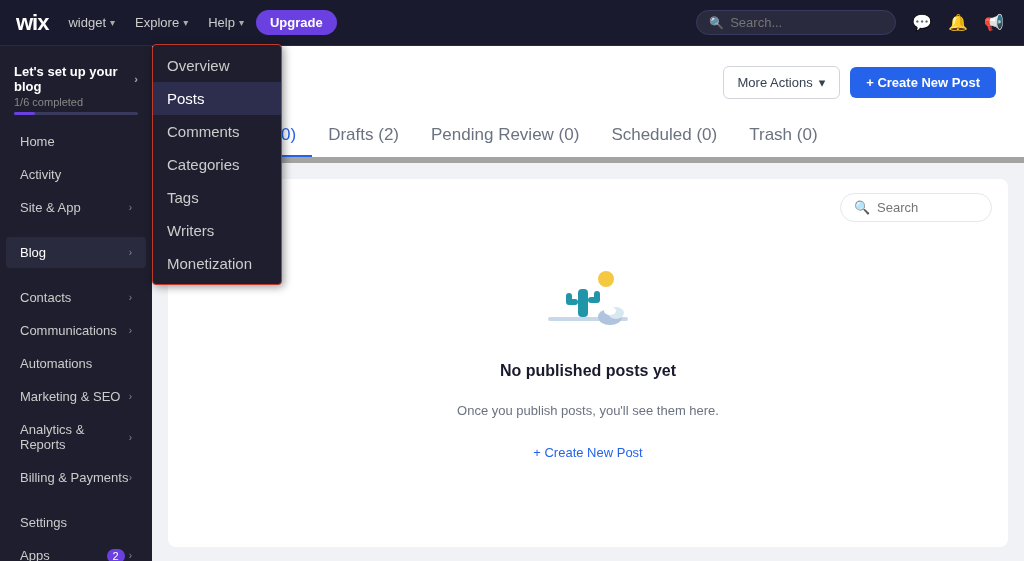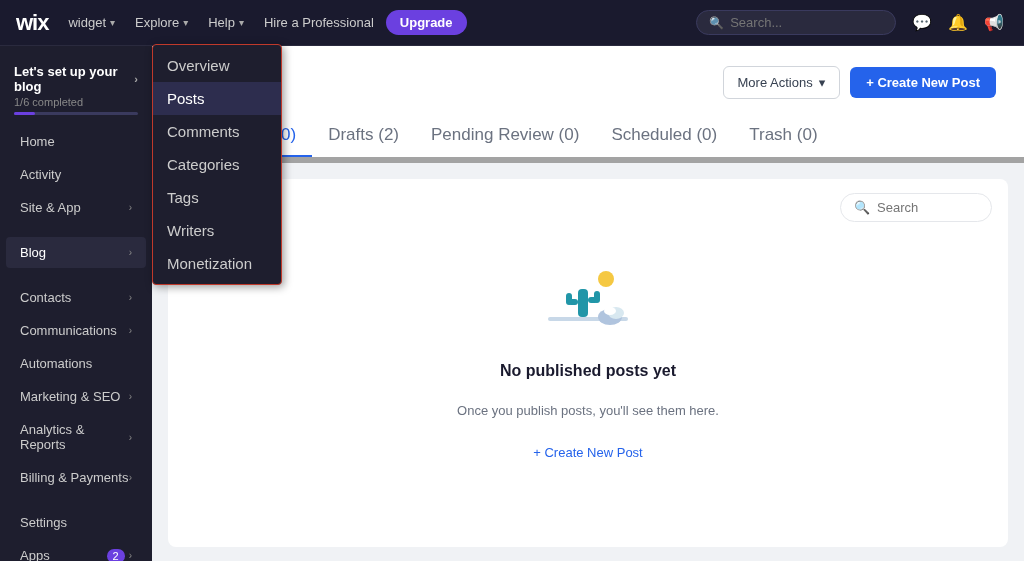--- a/index.html
+++ b/index.html
@@ -305,21 +305,20 @@
     <span class="nav-chevron">▾</span>
   </div>
   <div class="nav-pill">
     <span>Explore</span>
     <span class="nav-chevron">▾</span>
   </div>
   <div class="nav-pill">
     <span>Help</span>
     <span class="nav-chevron">▾</span>
   </div>
-  <span class="hire-link">Hire a Professional</span>
   <button class="upgrade-btn">Upgrade</button>
   <div class="nav-spacer"></div>
   <div class="search-bar">
     <span class="search-icon-nav">🔍</span>
     <input type="text" placeholder="Search..." style="">
   </div>
   <div class="nav-icons">
     <span class="nav-icon-btn">💬</span>
     <span class="nav-icon-btn">🔔</span>
     <span class="nav-icon-btn">📢</span>

